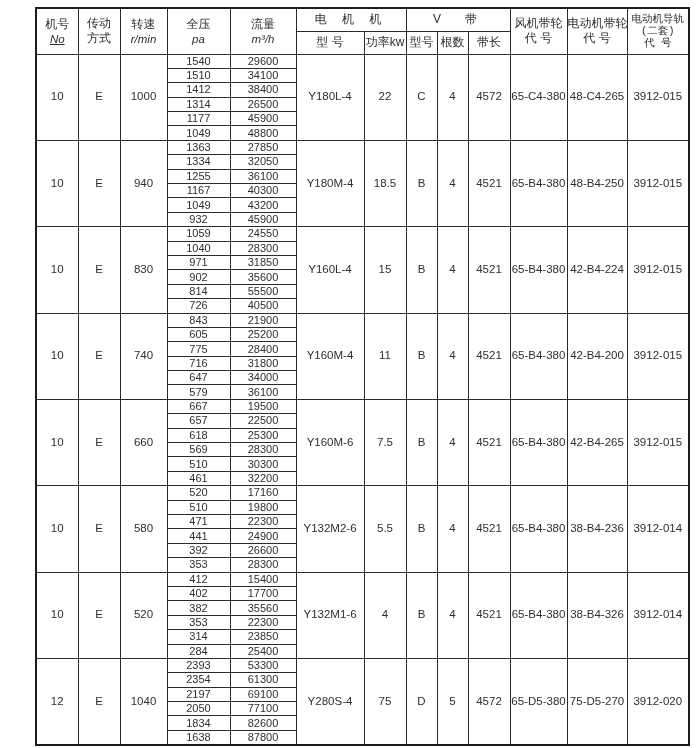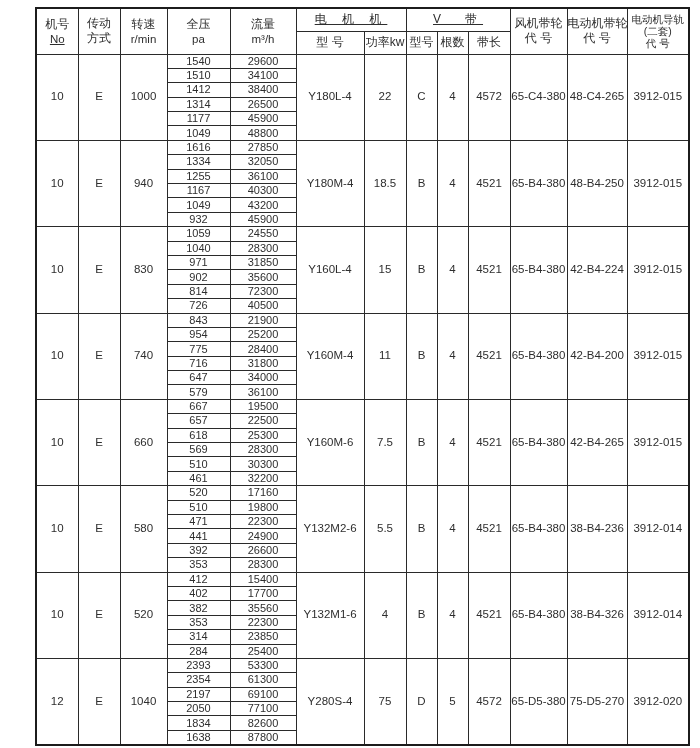--- a/index.html
+++ b/index.html
@@ -28,23 +28,23 @@
     padding: 0;
     overflow: hidden;
     white-space: nowrap;
   }
   thead th {
     font-weight: normal;
     font-size: 12px;
     line-height: 1.25;
     height: 23px;
   }
-  thead th.grp { letter-spacing: 6px; text-decoration: underline; }
-  thead .sub { font-size: 11.5px; }
-  thead .small3 { font-size: 10.5px; line-height: 1.15; }
+  thead th.grp { letter-spacing: 6px; }
+  thead .sub { font-size: 11.5px; font-style: italic; }
+  thead .small3 { font-size: 10.5px; line-height: 1.15; font-family: Liberation Mono, monospace; }
   .underlined { text-decoration: underline; }
   tbody td {
     font-size: 11px;
     height: 14.4px;
     line-height: 1;
   }
   tbody td.merged { font-size: 11.5px; }
 </style>
 </head>
 <body>
@@ -145,21 +145,21 @@
           <td>45900</td>
         </tr>
         <tr>
           <td>1049</td>
           <td>48800</td>
         </tr>
         <tr>
           <td rowspan="6" class="merged">10</td>
           <td rowspan="6" class="merged">E</td>
           <td rowspan="6" class="merged">940</td>
-          <td>1616</td>
+          <td>1363</td>
           <td>27850</td>
           <td rowspan="6" class="merged">Y180M-4</td>
           <td rowspan="6" class="merged">18.5</td>
           <td rowspan="6" class="merged">B</td>
           <td rowspan="6" class="merged">4</td>
           <td rowspan="6" class="merged">4521</td>
           <td rowspan="6" class="merged">65-B4-380</td>
           <td rowspan="6" class="merged">48-B4-250</td>
           <td rowspan="6" class="merged">3912-015</td>
         </tr>
@@ -205,21 +205,21 @@
         <tr>
           <td>971</td>
           <td>31850</td>
         </tr>
         <tr>
           <td>902</td>
           <td>35600</td>
         </tr>
         <tr>
           <td>814</td>
-          <td>72300</td>
+          <td>55500</td>
         </tr>
         <tr>
           <td>726</td>
           <td>40500</td>
         </tr>
         <tr>
           <td rowspan="6" class="merged">10</td>
           <td rowspan="6" class="merged">E</td>
           <td rowspan="6" class="merged">740</td>
           <td>843</td>
@@ -227,21 +227,21 @@
           <td rowspan="6" class="merged">Y160M-4</td>
           <td rowspan="6" class="merged">11</td>
           <td rowspan="6" class="merged">B</td>
           <td rowspan="6" class="merged">4</td>
           <td rowspan="6" class="merged">4521</td>
           <td rowspan="6" class="merged">65-B4-380</td>
           <td rowspan="6" class="merged">42-B4-200</td>
           <td rowspan="6" class="merged">3912-015</td>
         </tr>
         <tr>
-          <td>954</td>
+          <td>605</td>
           <td>25200</td>
         </tr>
         <tr>
           <td>775</td>
           <td>28400</td>
         </tr>
         <tr>
           <td>716</td>
           <td>31800</td>
         </tr>

